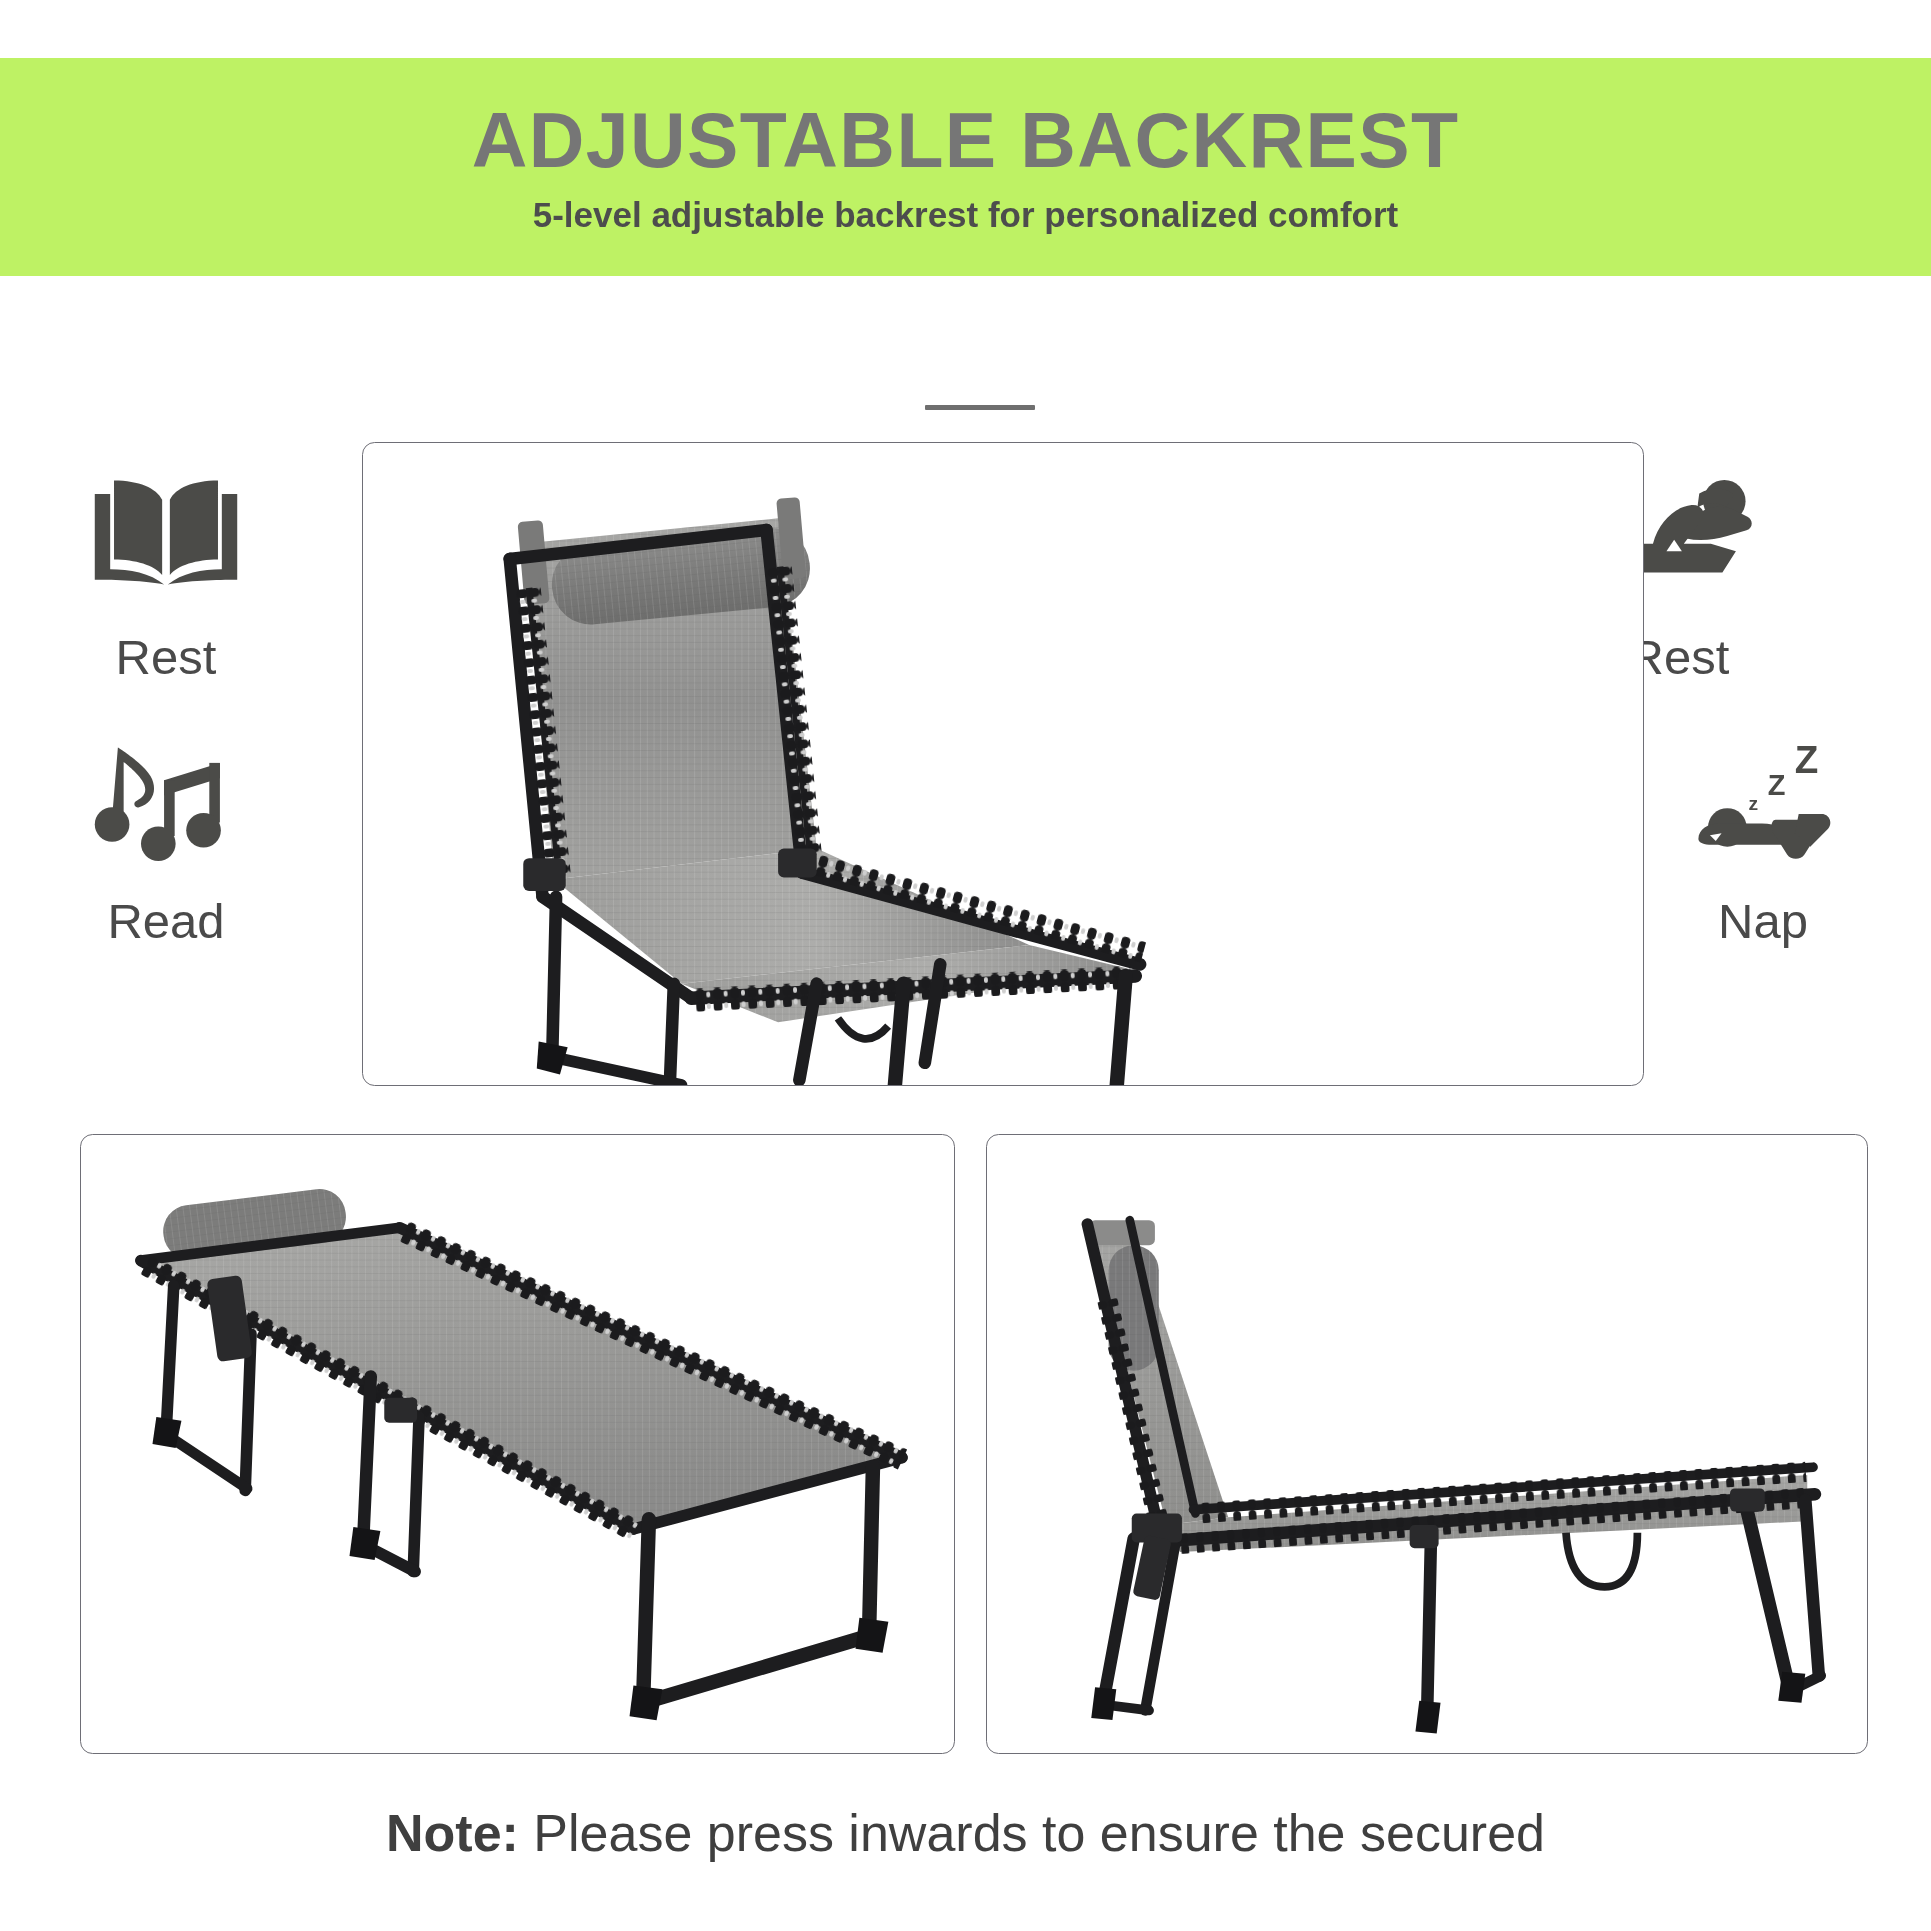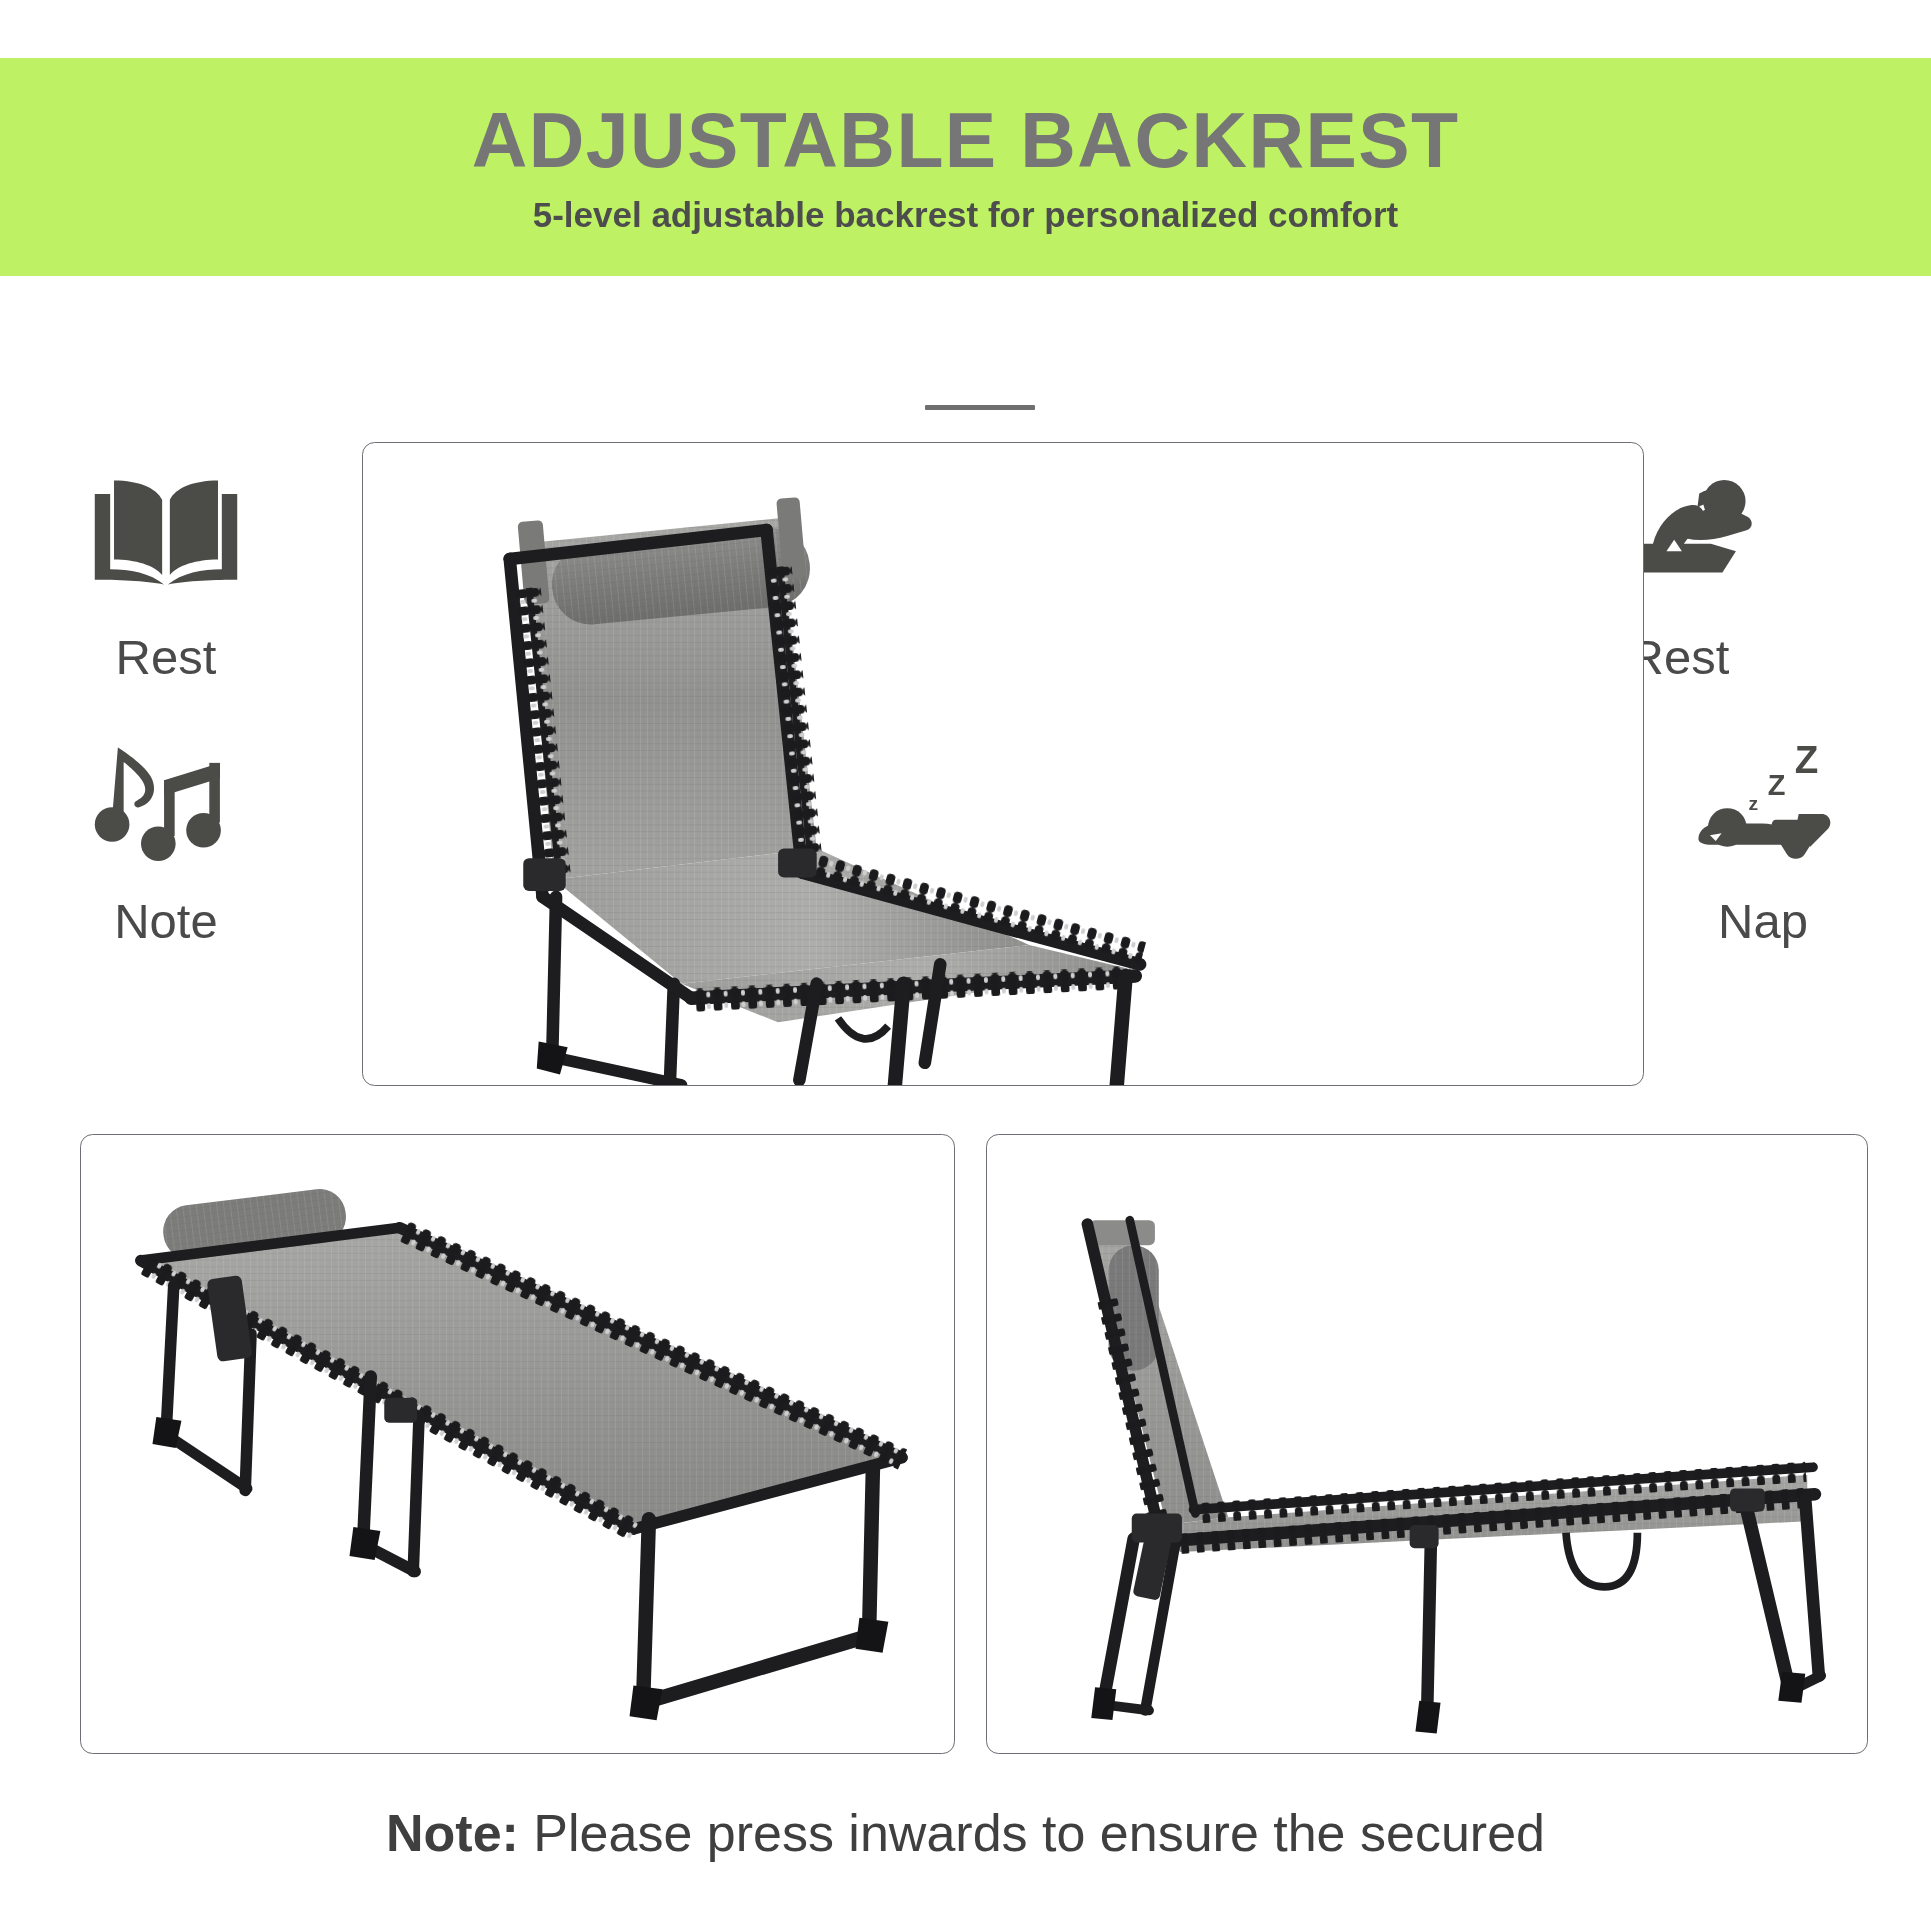--- a/index.html
+++ b/index.html
@@ -110,21 +110,21 @@
       <path class="glyph" d="M30 22 c0 0 26 16 34 30 c8 14 2 28 -12 32 c-5 1.5 -7 -5 -2 -7 c9 -4 11 -12 5 -21 c-6 -9 -19 -19 -19 -19 v58 h-12 z"></path>
       <circle class="glyph" cx="24" cy="102" r="18"></circle>
 
       <path class="glyph" d="M78 56 l58 -18 v16 l-58 18 z"></path>
       <rect class="glyph" x="78" y="56" width="11" height="58"></rect>
       <rect class="glyph" x="125" y="38" width="11" height="62"></rect>
       <circle class="glyph" cx="72" cy="122" r="18"></circle>
       <circle class="glyph" cx="119" cy="108" r="18"></circle>
     </svg>
   </div>
-  <div class="feature-label">Note</div>
+  <div class="feature-label">Read</div>
 </div>
 
 <div class="feature" id="feature-rest">
   <div class="icon-wrap">
     <svg width="164" height="116" viewBox="0 0 170 120" aria-hidden="true">
 
       <circle class="glyph" cx="132" cy="26" r="22"></circle>
 
       <path class="glyph" d="M106 18 c14 -8 30 -6 36 2 l-8 12 c-10 -6 -22 -5 -30 1 z"></path>
 

